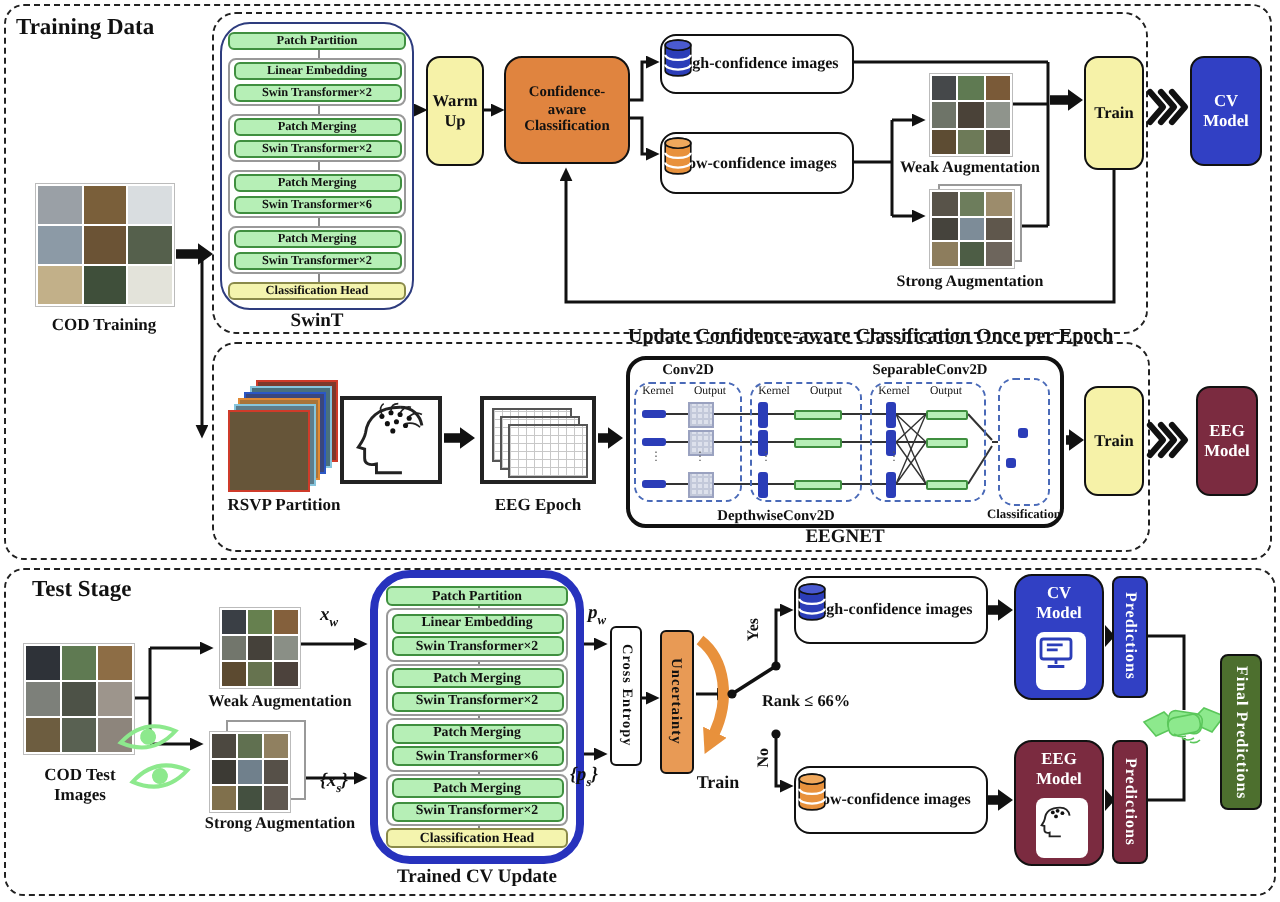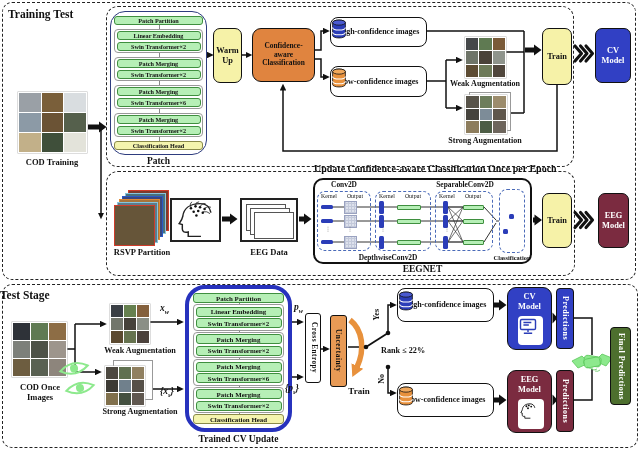--- a/index.html
+++ b/index.html
@@ -42,22 +42,22 @@
   .math sub{font-size:68%;font-style:italic}
   svg{position:absolute;left:0;top:0;overflow:visible}
 </style>
 </head>
 <body>
 
 <div class="dash" style="left:2px;top:2px;width:634px;height:278px;border-radius:10px"></div>
 <div class="dash" style="left:2px;top:284px;width:636px;height:164px;border-radius:10px"></div>
 <div class="dash" style="left:106px;top:6px;width:468px;height:161px"></div>
 <div class="dash" style="left:106px;top:171px;width:469px;height:105px"></div>
-<div class="stage-title" style="left:8px;top:8px">Training Test</div>
-<div class="stage-title" style="left:0;top:289px">Test Stage</div>
+<div class="stage-title" style="left:8px;top:8px">Training Data</div>
+<div class="stage-title" style="left:16px;top:289px">Test Stage</div>
 
 <svg id="wires" width="640" height="451" viewBox="0 0 640 451">
   <defs>
     <marker id="ah" markerUnits="userSpaceOnUse" markerWidth="7" markerHeight="6.5" refX="0.5" refY="3.2" orient="auto">
         <path d="M0,0 L6.8,3.2 L0,6.4 z" fill="#111"></path>
       </marker>
     <marker id="ahO" markerUnits="userSpaceOnUse" markerWidth="13" markerHeight="13" refX="1" refY="6.5" orient="auto">
         <path d="M0,0 L12,6.5 L0,13 z" fill="#e8913c"></path>
       </marker>
   </defs>
@@ -160,21 +160,21 @@
           <div class="slayer">Swin Transformer×6</div>
         </div>
         <div class="sgroup">
           <div class="slayer">Patch Merging</div>
           <div class="slayer">Swin Transformer×2</div>
         </div>
         <div class="slayer yellow">Classification Head</div>
       </div>
     </div>
 </div>
-<div class="lbl" style="left:110px;top:156px;width:97px;font-size:9.5px">Patch</div>
+<div class="lbl" style="left:110px;top:156px;width:97px;font-size:9.5px">SwinT</div>
 
 <div class="box yellowbox" style="left:213px;top:28px;width:29px;height:55px;padding:0 3px">Warm Up</div>
 <div class="box orangebox" style="left:252px;top:28px;width:63px;height:54px">Confidence-aware Classification</div>
 
 <div class="dbrow" style="left:330px;top:17px;width:97px;height:30px">
   <svg width="16" height="22" viewBox="0 0 20 26">
     <path d="M2,5 a8,3.2 0 0,1 16,0 v16 a8,3.2 0 0,1 -16,0 z" fill="var(--dbblue)" stroke="#111" stroke-width="1"></path>
     <ellipse cx="10" cy="5" rx="8" ry="3.2" fill="#4a5ad0" stroke="#111" stroke-width="1"></ellipse>
     <path d="M2,11 a8,3.2 0 0,0 16,0 M2,17 a8,3.2 0 0,0 16,0" fill="none" stroke="#fff" stroke-width="1.4"></path>
   </svg>
@@ -249,21 +249,21 @@
       <path d="M20,8 q-2,-4 1,-6 M25,6 q0,-4 4,-4 M30,7 q3,-4 6,-3 M35,9 q4,-3 7,-1 M33,13 q5,-1 8,2"></path>
     </g>
   </svg>
 </div>
 
 <div class="abs" style="left:240px;top:198px;width:58px;height:44px;background:#fff;border:2px solid #222">
   <div class="sheet" style="left:4px;top:4px;width:40px;height:27px"></div>
   <div class="sheet" style="left:8px;top:8px;width:40px;height:27px"></div>
   <div class="sheet" style="left:12px;top:12px;width:40px;height:27px"></div>
 </div>
-<div class="lbl" style="left:237px;top:248px;width:64px;font-size:8.5px">EEG Data</div>
+<div class="lbl" style="left:237px;top:248px;width:64px;font-size:8.5px">EEG Epoch</div>
 
 <div class="abs" style="left:313px;top:178px;width:219px;height:86px;border:2px solid #111;border-radius:10px"></div>
 <div class="lbl" style="left:317px;top:181px;width:54px;font-size:7.4px">Conv2D</div>
 <div class="lbl" style="left:425px;top:181px;width:80px;font-size:7.4px">SeparableConv2D</div>
 <div class="eegsub" style="left:317px;top:191px;width:54px;height:60px"></div>
 <div class="eegsub" style="left:375px;top:191px;width:56px;height:60px"></div>
 <div class="eegsub" style="left:435px;top:191px;width:58px;height:60px"></div>
 <div class="eegsub" style="left:499px;top:189px;width:26px;height:64px"></div>
 <div class="eeghdr" style="left:318px;top:193px;width:22px">Kernel</div>
 <div class="eeghdr" style="left:343px;top:193px;width:24px">Output</div>
@@ -308,21 +308,21 @@
     <div style="background: rgb(46, 50, 56);"></div>
     <div style="background: rgb(95, 122, 82);"></div>
     <div style="background: rgb(141, 109, 69);"></div>
     <div style="background: rgb(125, 128, 122);"></div>
     <div style="background: rgb(77, 82, 71);"></div>
     <div style="background: rgb(157, 149, 140);"></div>
     <div style="background: rgb(109, 93, 64);"></div>
     <div style="background: rgb(89, 97, 82);"></div>
     <div style="background: rgb(141, 133, 124);"></div>
   </div>
-<div class="lbl" style="left:10px;top:383px;width:60px;font-size:8.5px">COD Once Images</div>
+<div class="lbl" style="left:10px;top:383px;width:60px;font-size:8.5px">COD Test Images</div>
 
 <div class="grid" style="left:110px;top:304px;width:40px;height:40px">
     <div style="background: rgb(58, 63, 69);"></div>
     <div style="background: rgb(102, 128, 79);"></div>
     <div style="background: rgb(132, 96, 60);"></div>
     <div style="background: rgb(114, 118, 108);"></div>
     <div style="background: rgb(69, 65, 58);"></div>
     <div style="background: rgb(138, 143, 134);"></div>
     <div style="background: rgb(92, 74, 48);"></div>
     <div style="background: rgb(102, 115, 79);"></div>
@@ -390,21 +390,21 @@
 
 <div class="vbox" style="left:305px;top:313px;width:16px;height:70px;background:#fff;border-radius:3px;border-width:1.4px">
   <span class="vtext" style="font-size:7.2px">Cross Entropy</span>
 </div>
 <div class="vbox" style="left:330px;top:315px;width:17px;height:72px;background:var(--lorange);border-radius:3px;border-width:1.4px">
   <span class="vtext" style="font-size:7.4px">Uncertainty</span>
 </div>
 <div class="lbl" style="left:338px;top:386px;width:42px;font-size:9px">Train</div>
 <div class="abs vup" style="left:373px;top:309px;font-size:8px">Yes</div>
 <div class="abs vup" style="left:378px;top:374px;font-size:8px">No</div>
-<div class="lbl" style="left:381px;top:346px;width:52px;font-size:8.2px;white-space:nowrap;text-align:left">Rank ≤ 22%</div>
+<div class="lbl" style="left:381px;top:346px;width:52px;font-size:8.2px;white-space:nowrap;text-align:left">Rank ≤ 66%</div>
 
 <div class="dbrow" style="left:397px;top:288px;width:97px;height:34px">
   <svg width="16" height="24" viewBox="0 0 20 26">
     <path d="M2,5 a8,3.2 0 0,1 16,0 v16 a8,3.2 0 0,1 -16,0 z" fill="var(--dbblue)" stroke="#111" stroke-width="1"></path>
     <ellipse cx="10" cy="5" rx="8" ry="3.2" fill="#4a5ad0" stroke="#111" stroke-width="1"></ellipse>
     <path d="M2,11 a8,3.2 0 0,0 16,0 M2,17 a8,3.2 0 0,0 16,0" fill="none" stroke="#fff" stroke-width="1.4"></path>
   </svg>
   <span class="txt">High-confidence images</span>
 </div>
 <div class="dbrow" style="left:397px;top:383px;width:97px;height:34px">

